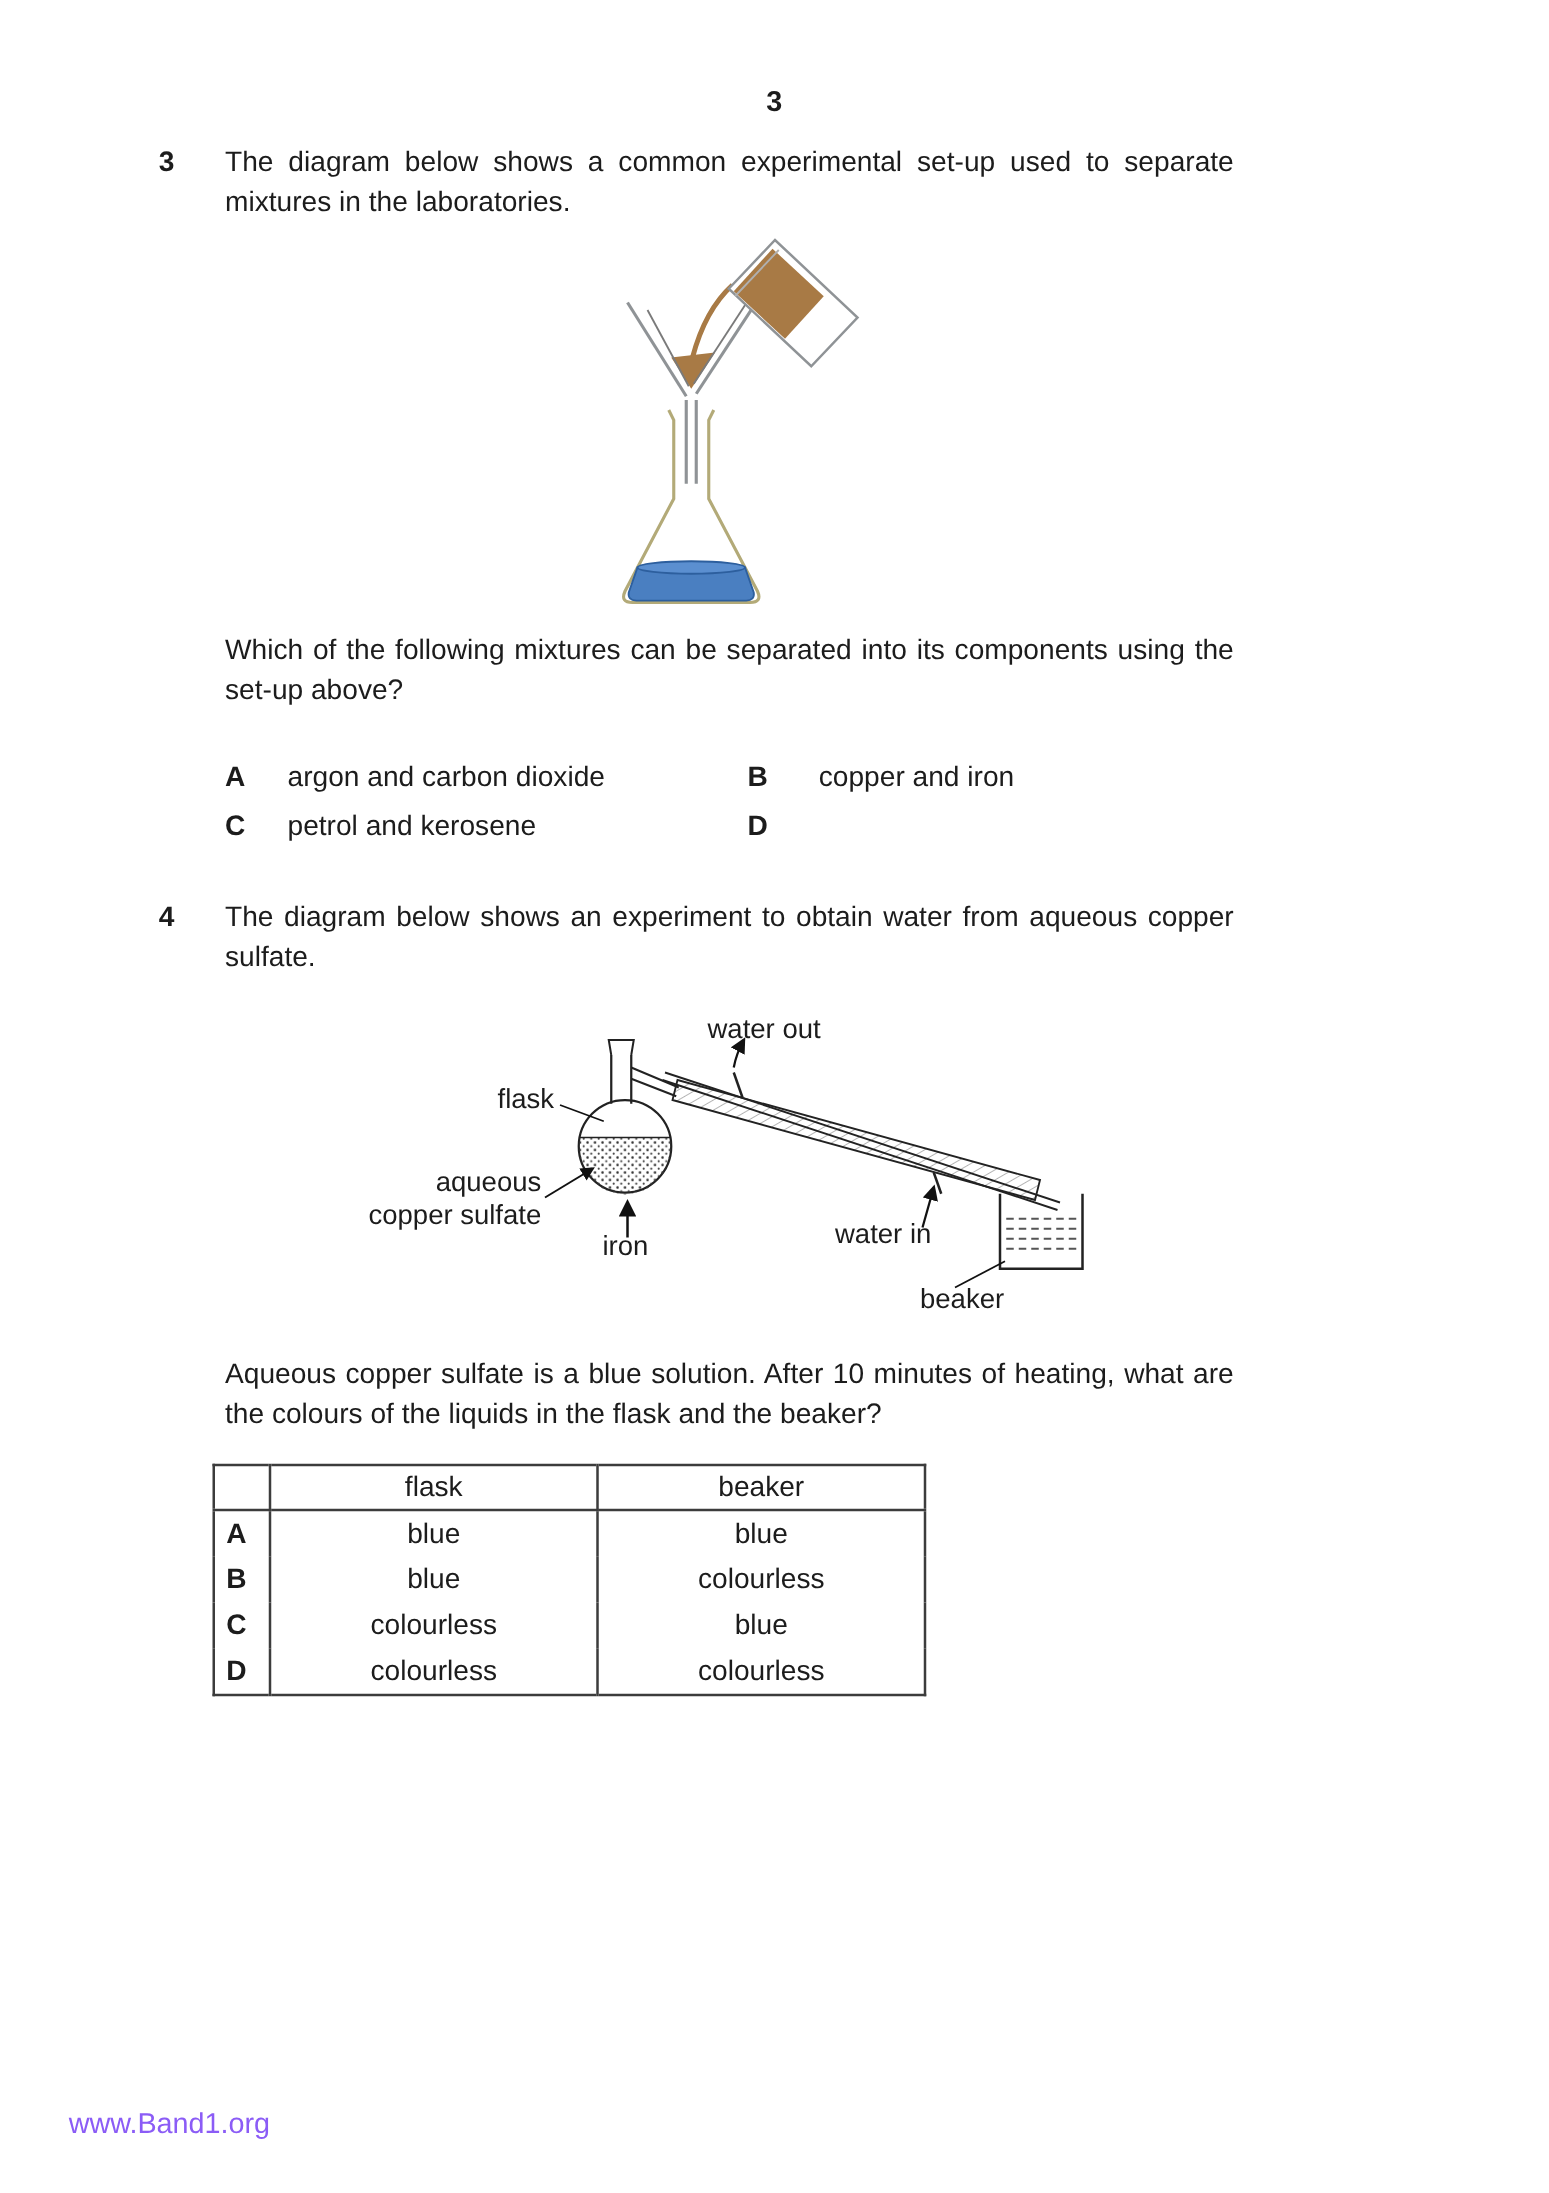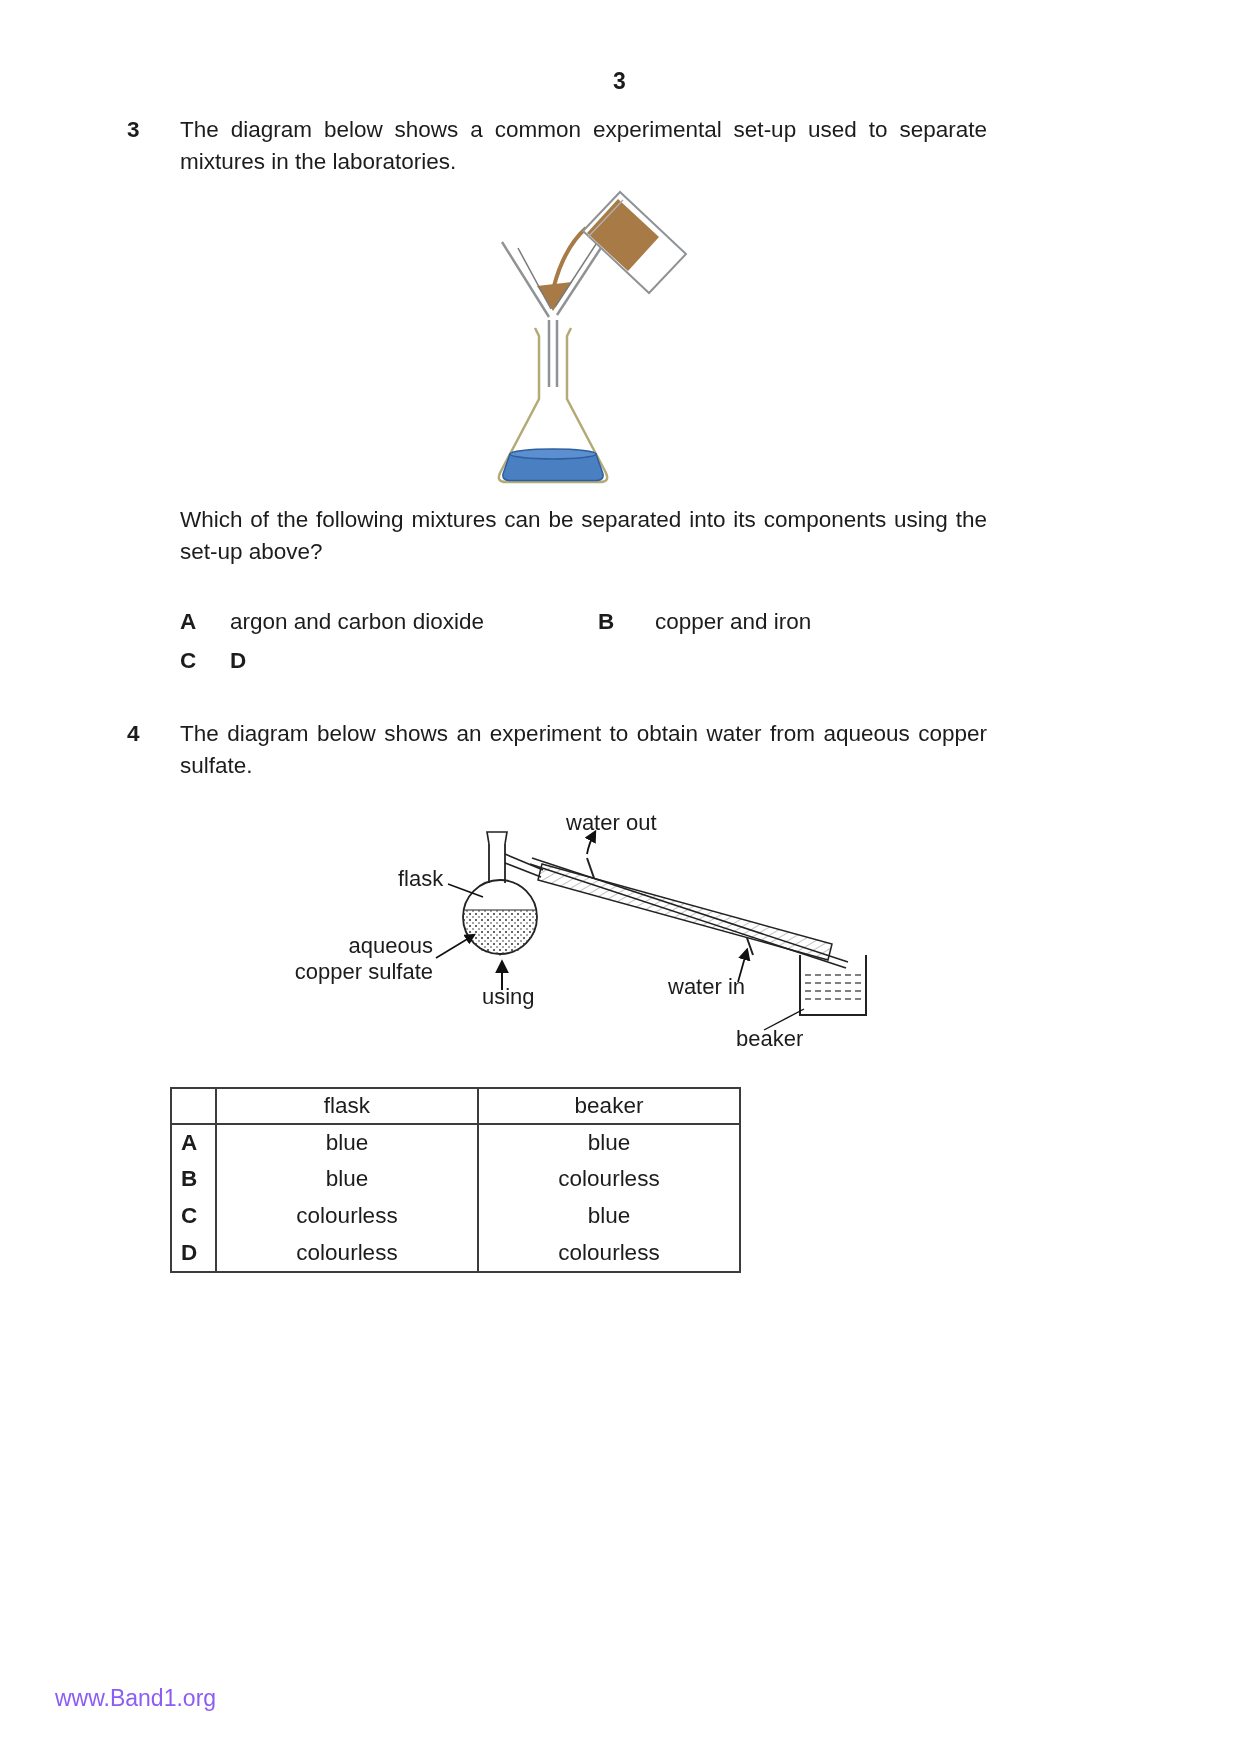--- a/index.html
+++ b/index.html
@@ -75,20 +75,21 @@
       </svg>
 
       <p class="q-text q3-question">Which of the following mixtures can be separated into its components using the set-up above?</p>
 
       <div class="options">
         <span class="opt-label">A</span>
         <span class="opt-text">argon and carbon dioxide</span>
         <span class="opt-label">B</span>
         <span class="opt-text">copper and iron</span>
         <span class="opt-label">C</span>
+        <span class="opt-text">petrol and kerosene</span>
         <span class="opt-label">D</span>
       </div>
     </div>
   </div>
 
   <div class="question" id="q4">
     <div class="q-num">4</div>
     <div class="q-body">
       <p class="q-text">The diagram below shows an experiment to obtain water from aqueous copper sulfate.</p>
 
@@ -143,25 +144,26 @@
           <path d="M322,192 L322,164" fill="none" stroke="#111" stroke-width="2" marker-end="url(#arr)"></path>
 
           <line x1="268" y1="86" x2="303" y2="99" stroke="#111" stroke-width="1.4"></line>
           <path d="M256,160 L294,137" fill="none" stroke="#111" stroke-width="1.6" marker-end="url(#arr)"></path>
           <line x1="584" y1="232" x2="624" y2="211" stroke="#111" stroke-width="1.4"></line>
         </svg>
 
         <div class="dlabel" style="left:386px; top:12px;">water out</div>
         <div class="dlabel" style="left:218px; top:68px;">flask</div>
         <div class="dlabel wrap" style="left:103px; top:135px; width:150px; text-align:right;">aqueous copper sulfate</div>
-        <div class="dlabel" style="left:302px; top:186px;">using</div>
+        <div class="dlabel" style="left:302px; top:186px;">iron</div>
         <div class="dlabel" style="left:488px; top:176px;">water in</div>
         <div class="dlabel" style="left:556px; top:228px;">beaker</div>
       </div>
 
+      <p class="q-text q4-question">Aqueous copper sulfate is a blue solution.  After 10 minutes of heating, what are the colours of the liquids in the flask and the beaker?</p>
 
       <table class="answer-table">
         <tbody>
             <tr class="head">
           <td class="c-label"></td>
           <td class="c-flask">flask</td>
           <td class="c-beaker">beaker</td>
         </tr>
         <tr>
           <td class="c-label">A</td>

